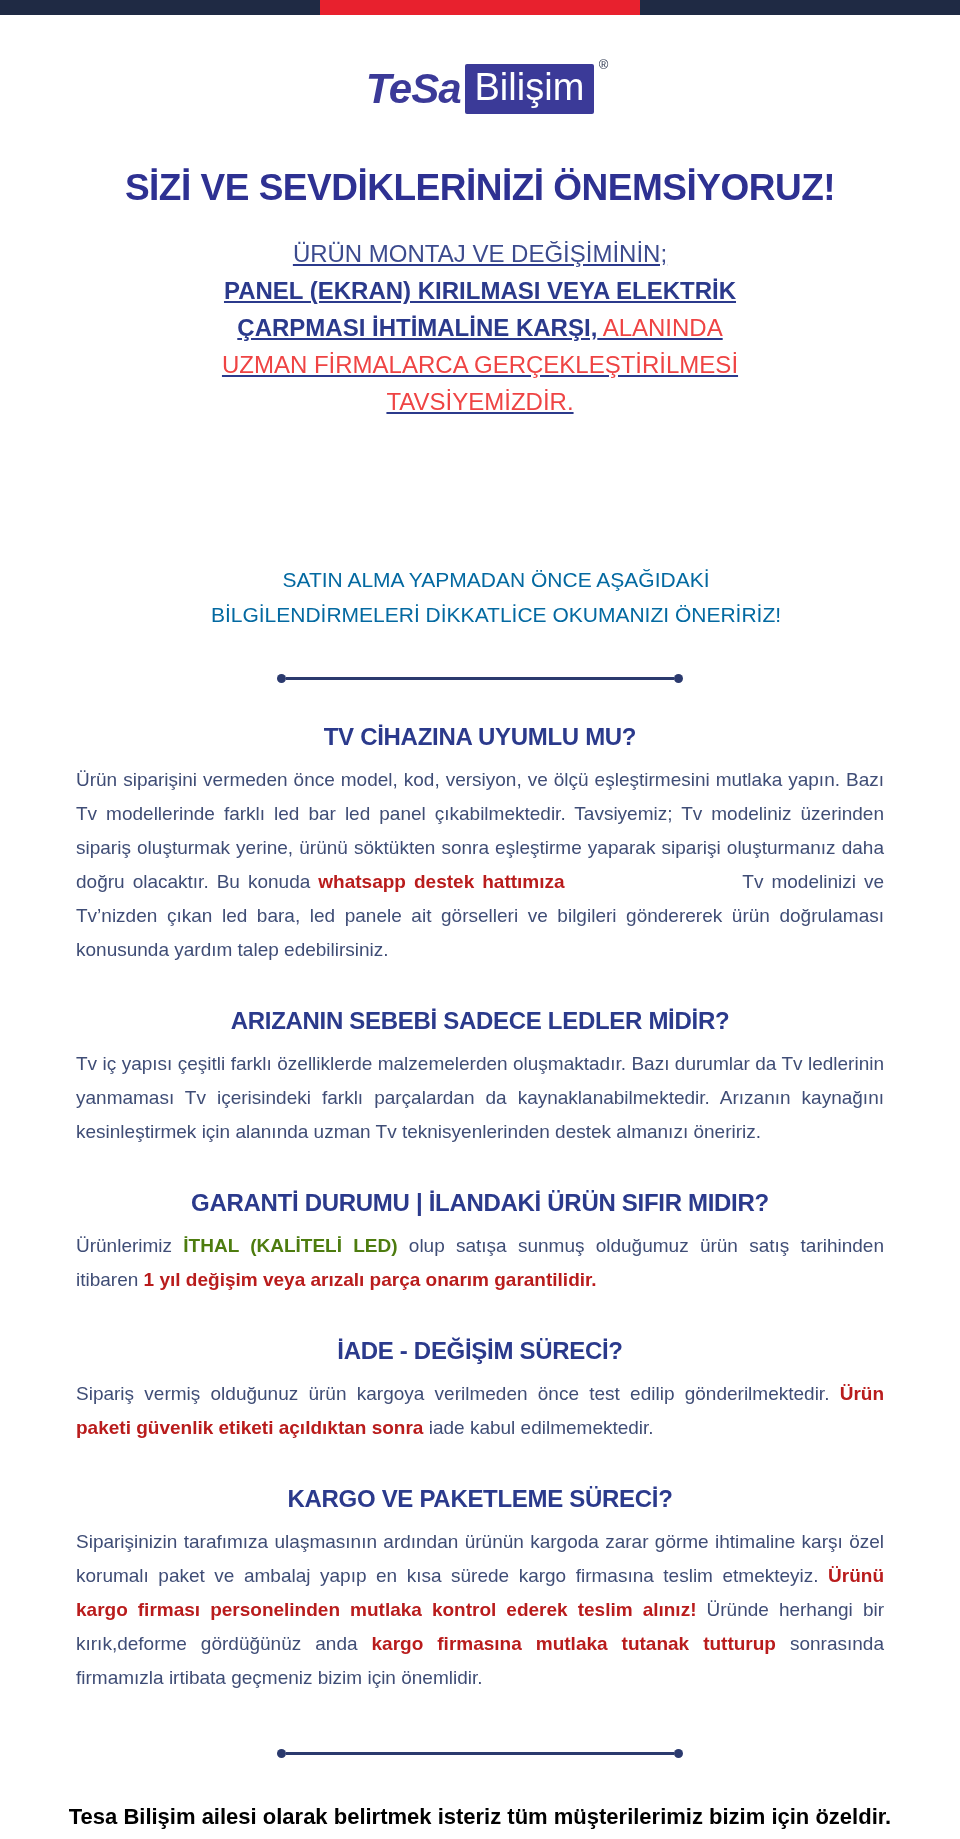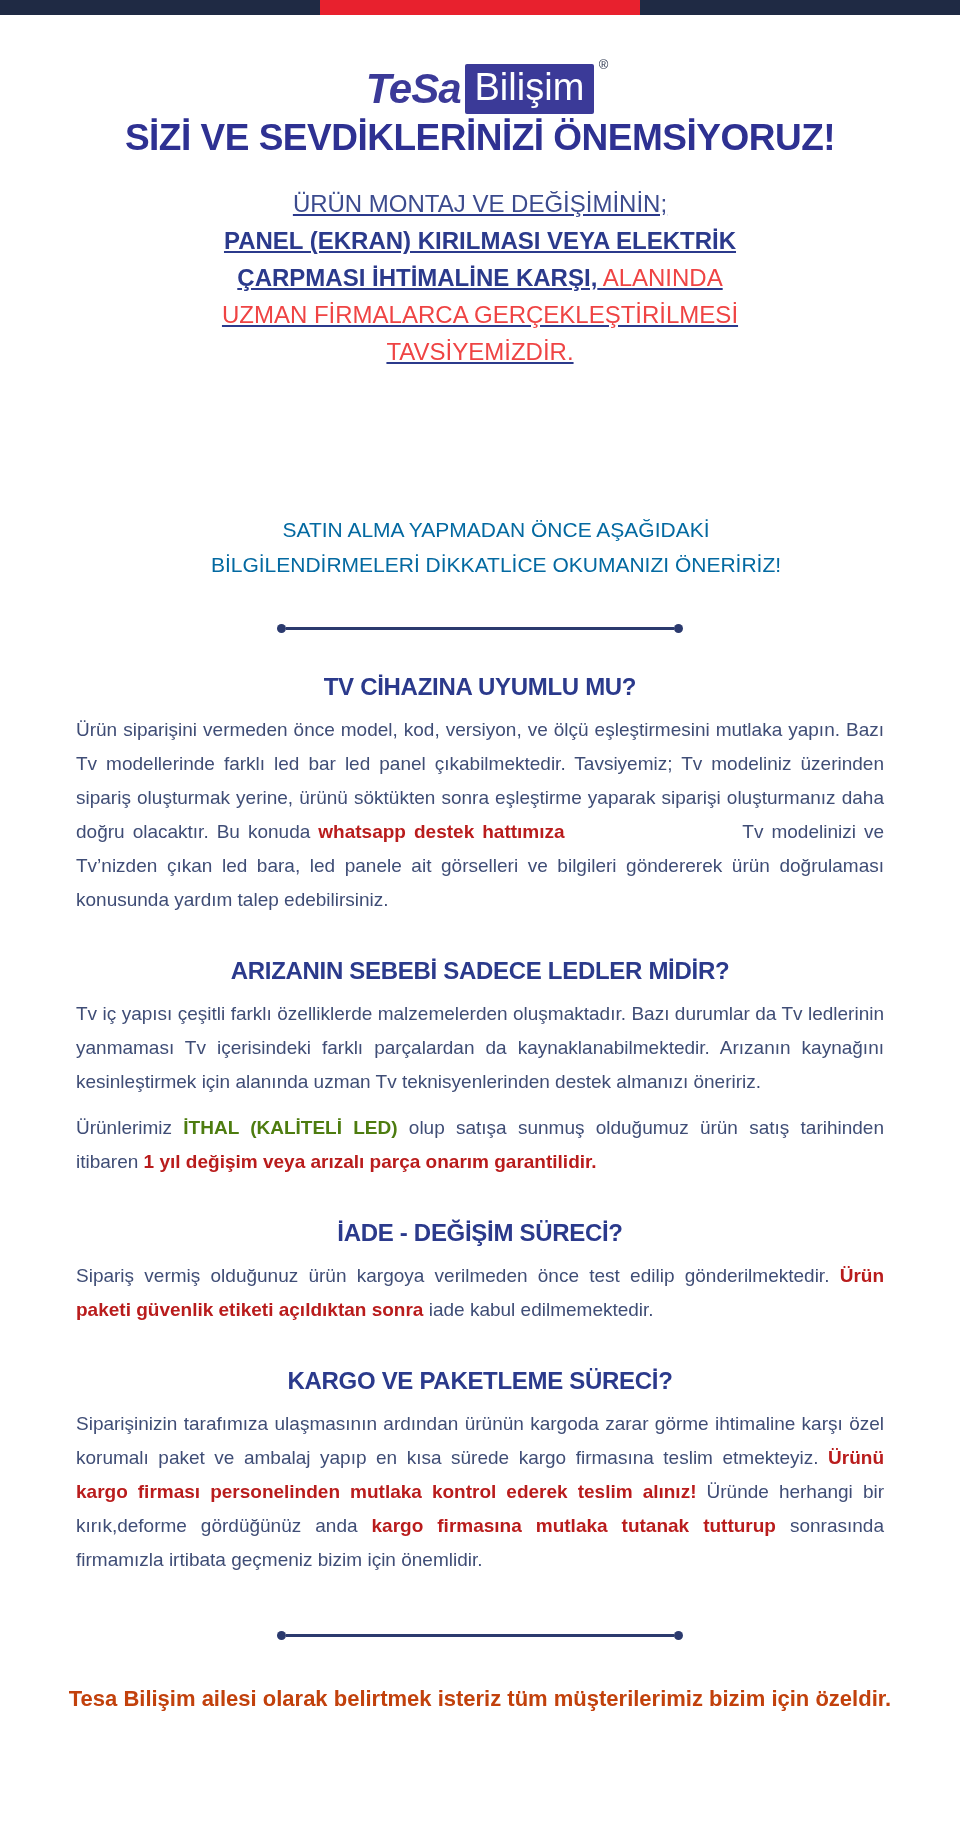--- a/index.html
+++ b/index.html
@@ -49,20 +49,21 @@
   .logo-reg {
     position: absolute;
     top: -6px;
     right: -14px;
     font-size: 13px;
     color: #1f2a44;
   }
 
   
   .main-title {
+    margin-top: 50px;
     text-align: center;
     font-size: 37px;
     font-weight: 700;
     letter-spacing: -0.5px;
     color: #2e3192;
   }
 
   
   .subtitle {
     margin-top: 26px;
@@ -124,21 +125,21 @@
   .section-para .b { font-weight: 700; color: #b91c1c; }
   .section-para .rb { font-weight: 700; color: #4d7c0f; }
   .gap-spacer { display: inline-block; width: 170px; }
 
   
   .footer-message {
     margin-top: 46px;
     text-align: center;
     font-size: 22px;
     font-weight: 700;
-    color: #c2410c;
+    color: #000000;
   }
 </style>
 </head>
 <body>
 
 <div class="page">
 
   <div class="topbar">
     <div class="seg seg-navy"></div>
     <div class="seg seg-red"></div>
@@ -178,20 +179,21 @@
     <div class="section-heading">TV CİHAZINA UYUMLU MU?</div>
     <div class="section-para"><span>Ürün siparişini vermeden önce model, kod, versiyon, ve ölçü eşleştirmesini mutlaka yapın. Bazı Tv modellerinde farklı led bar  led panel çıkabilmektedir.  Tavsiyemiz; Tv modeliniz üzerinden sipariş oluşturmak yerine, ürünü söktükten sonra eşleştirme yaparak siparişi oluşturmanız daha doğru olacaktır. Bu konuda </span><span class="b">whatsapp destek hattımıza</span><span class="gap-spacer"></span><span> Tv modelinizi ve Tv’nizden çıkan led bara, led panele ait görselleri ve bilgileri göndererek ürün doğrulaması konusunda yardım talep edebilirsiniz.</span></div>
   </div>
 
   <div class="section">
     <div class="section-heading">ARIZANIN SEBEBİ SADECE LEDLER MİDİR?</div>
     <div class="section-para"><span>Tv iç yapısı çeşitli farklı özelliklerde malzemelerden oluşmaktadır. Bazı durumlar da Tv ledlerinin yanmaması Tv içerisindeki farklı parçalardan da kaynaklanabilmektedir. Arızanın kaynağını kesinleştirmek için alanında uzman Tv teknisyenlerinden destek almanızı öneririz.</span></div>
   </div>
 
   <div class="section">
+    <div class="section-heading">GARANTİ DURUMU | İLANDAKİ ÜRÜN SIFIR MIDIR?</div>
     <div class="section-para"><span>Ürünlerimiz </span><span class="rb">İTHAL (KALİTELİ LED)</span><span> olup satışa sunmuş olduğumuz ürün satış tarihinden itibaren </span><span class="b">1 yıl değişim veya arızalı parça onarım garantilidir.</span></div>
   </div>
 
   <div class="section">
     <div class="section-heading">İADE - DEĞİŞİM SÜRECİ?</div>
     <div class="section-para"><span>Sipariş vermiş olduğunuz ürün kargoya verilmeden önce test edilip gönderilmektedir. </span><span class="b">Ürün paketi güvenlik etiketi açıldıktan sonra</span><span> iade kabul edilmemektedir.</span></div>
   </div>
 
   <div class="section">
     <div class="section-heading">KARGO VE PAKETLEME SÜRECİ?</div>

